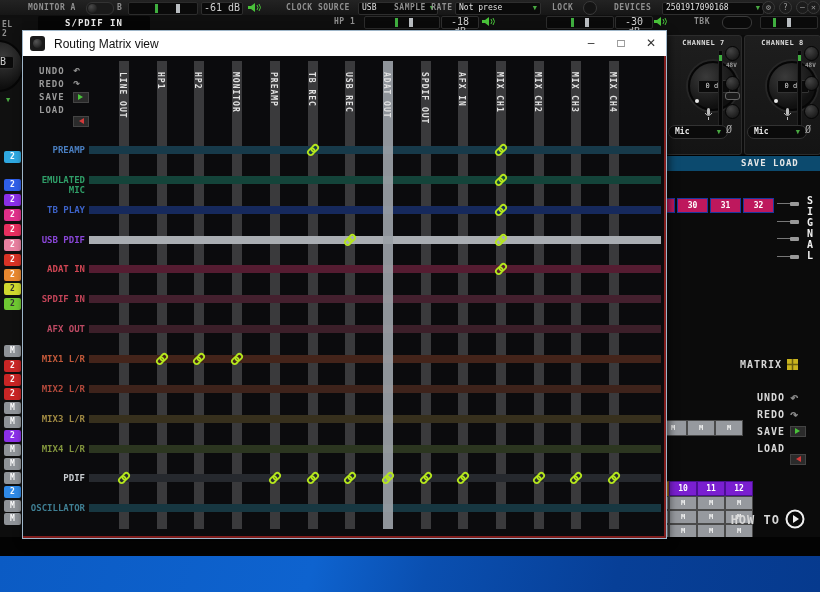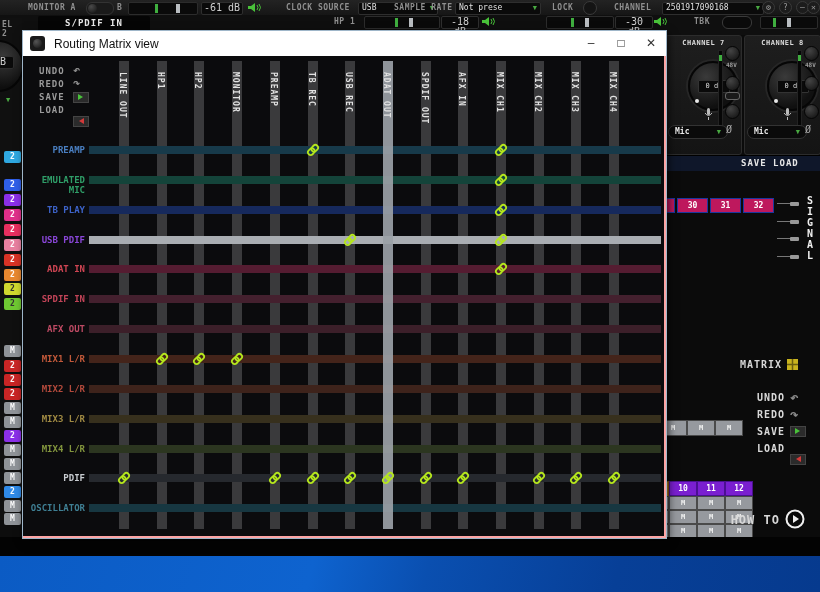--- a/index.html
+++ b/index.html
@@ -32,35 +32,35 @@
            border:2px solid #060606;box-shadow:0 0 0 2px #262626;margin-left:20px;}
   .knobdb{left:8px;top:17px;width:30px;height:11px;background:#0a0a0a;border:1px solid #333;
           color:#dadada;font-size:7px;line-height:11px;text-align:center;border-radius:1px;}
   .dot{width:4px;height:4px;border-radius:50%;background:#e8e8e8;}
   .sknob{width:13px;height:13px;border-radius:50%;background:radial-gradient(circle at 35% 30%,#444,#0e0e0e);
          border:1px solid #050505;}
   .slabel{color:#9a9a9a;font-size:6px;font-weight:bold;}
   .micdd{background:#0a0a0a;border:1px solid #333;border-radius:7px;color:#e8e8e8;font-size:8px;
          font-weight:bold;line-height:12px;padding:0 6px;}
   .vmeter{width:3px;background:#060606;border:1px solid #222;}
-  .saveloadbar{left:0;top:120px;width:155px;height:15px;background:#0f172a;border-top:1px solid #000;
+  .saveloadbar{left:0;top:120px;width:155px;height:15px;background:#0c4a6e;border-top:1px solid #000;
                color:#e6e6e6;font-size:9px;font-weight:bold;letter-spacing:1px;}
   .bluecell{height:13px;background:#be185d;color:#fff;font-size:8px;font-weight:bold;line-height:13px;
             text-align:center;border:1px solid #1a37a0;}
   .signal{color:#f0f0f0;font-size:10px;font-weight:bold;line-height:11px;text-align:center;letter-spacing:0;}
   .plug{height:4px;}
   .plug .wire{position:absolute;left:0;top:1px;width:13px;height:1px;background:#777;}
   .plug .jack{position:absolute;left:13px;top:0;width:9px;height:4px;background:#999;border-radius:1px;}
   .rp-label{color:#d8d8d8;font-size:10px;font-weight:bold;letter-spacing:1px;text-align:right;}
   .mcell{background:#96999e;border:1px solid #4a4a4a;color:#f2f2f2;font-size:7px;font-weight:bold;
          text-align:center;}
   .pcell{background:#7a1fd0;border:1px solid #4a1090;color:#fff;font-size:8px;font-weight:bold;text-align:center;}
   
   #win{left:22px;top:30px;width:643px;height:507px;z-index:10;border:1px solid #9fb6c9;
-       box-shadow:2px 3px 8px rgba(0,0,0,.6);background:#fca5a5;}
+       box-shadow:2px 3px 8px rgba(0,0,0,.6);background:#7f1d1d;}
   #titlebar{left:0;top:0;right:0;height:25px;background:#ffffff;display:flex;align-items:center;position:absolute;}
   .win-icon{width:15px;height:15px;margin-left:7px;border-radius:3px;background:#1a1a1a;position:relative;}
   .win-icon:after{content:"";position:absolute;left:3px;top:3px;width:9px;height:9px;border-radius:50%;
        background:radial-gradient(circle at 35% 30%,#555,#111);}
   .win-title{margin-left:9px;color:#111;font-size:12px;font-family:"Liberation Sans",sans-serif;}
   .winbtn{width:30px;height:25px;color:#333;font-size:12px;line-height:25px;text-align:center;
           font-family:"Liberation Sans",sans-serif;}
   #matrix{left:0;top:25px;width:641px;height:480px;position:absolute;background:#0b0b0d;overflow:hidden;}
   .colbar{position:absolute;top:5px;width:10px;height:468px;background:#3a3a3c;z-index:1;}
   .colbar.hl{background:#9ba1a6;opacity:.92;z-index:5;}
@@ -104,21 +104,21 @@
     <div class="abs tb-label" style="left:286px">CLOCK SOURCE</div>
     <div class="abs dd" style="left:358px;top:2px;width:72px;height:11px;">
       <span>USB</span><span class="caret">▼</span>
     </div>
     <div class="abs tb-label" style="left:394px">SAMPLE RATE</div>
     <div class="abs dd" style="left:455px;top:2px;width:78px;height:11px;">
       <span>Not prese</span><span class="caret">▼</span>
     </div>
     <div class="abs tb-label" style="left:552px">LOCK</div>
     <div class="abs" style="left:583px;top:1px;width:12px;height:12px;border-radius:50%;background:#141414;border:1px solid #3a3a3a;"></div>
-    <div class="abs tb-label" style="left:614px">CHANNEL</div>
+    <div class="abs tb-label" style="left:614px">DEVICES</div>
     <div class="abs dd" style="left:662px;top:2px;width:94px;height:11px;">
       <span>2501917090168</span><span class="caret">▼</span>
     </div>
     <div class="abs circle-btn" style="left:762px">⚙</div>
     <div class="abs circle-btn" style="left:779px">?</div>
     <div class="abs circle-btn" style="left:796px">–</div>
     <div class="abs circle-btn" style="left:807px">✕</div>
   </div>
 
   <div class="abs secondbar">

